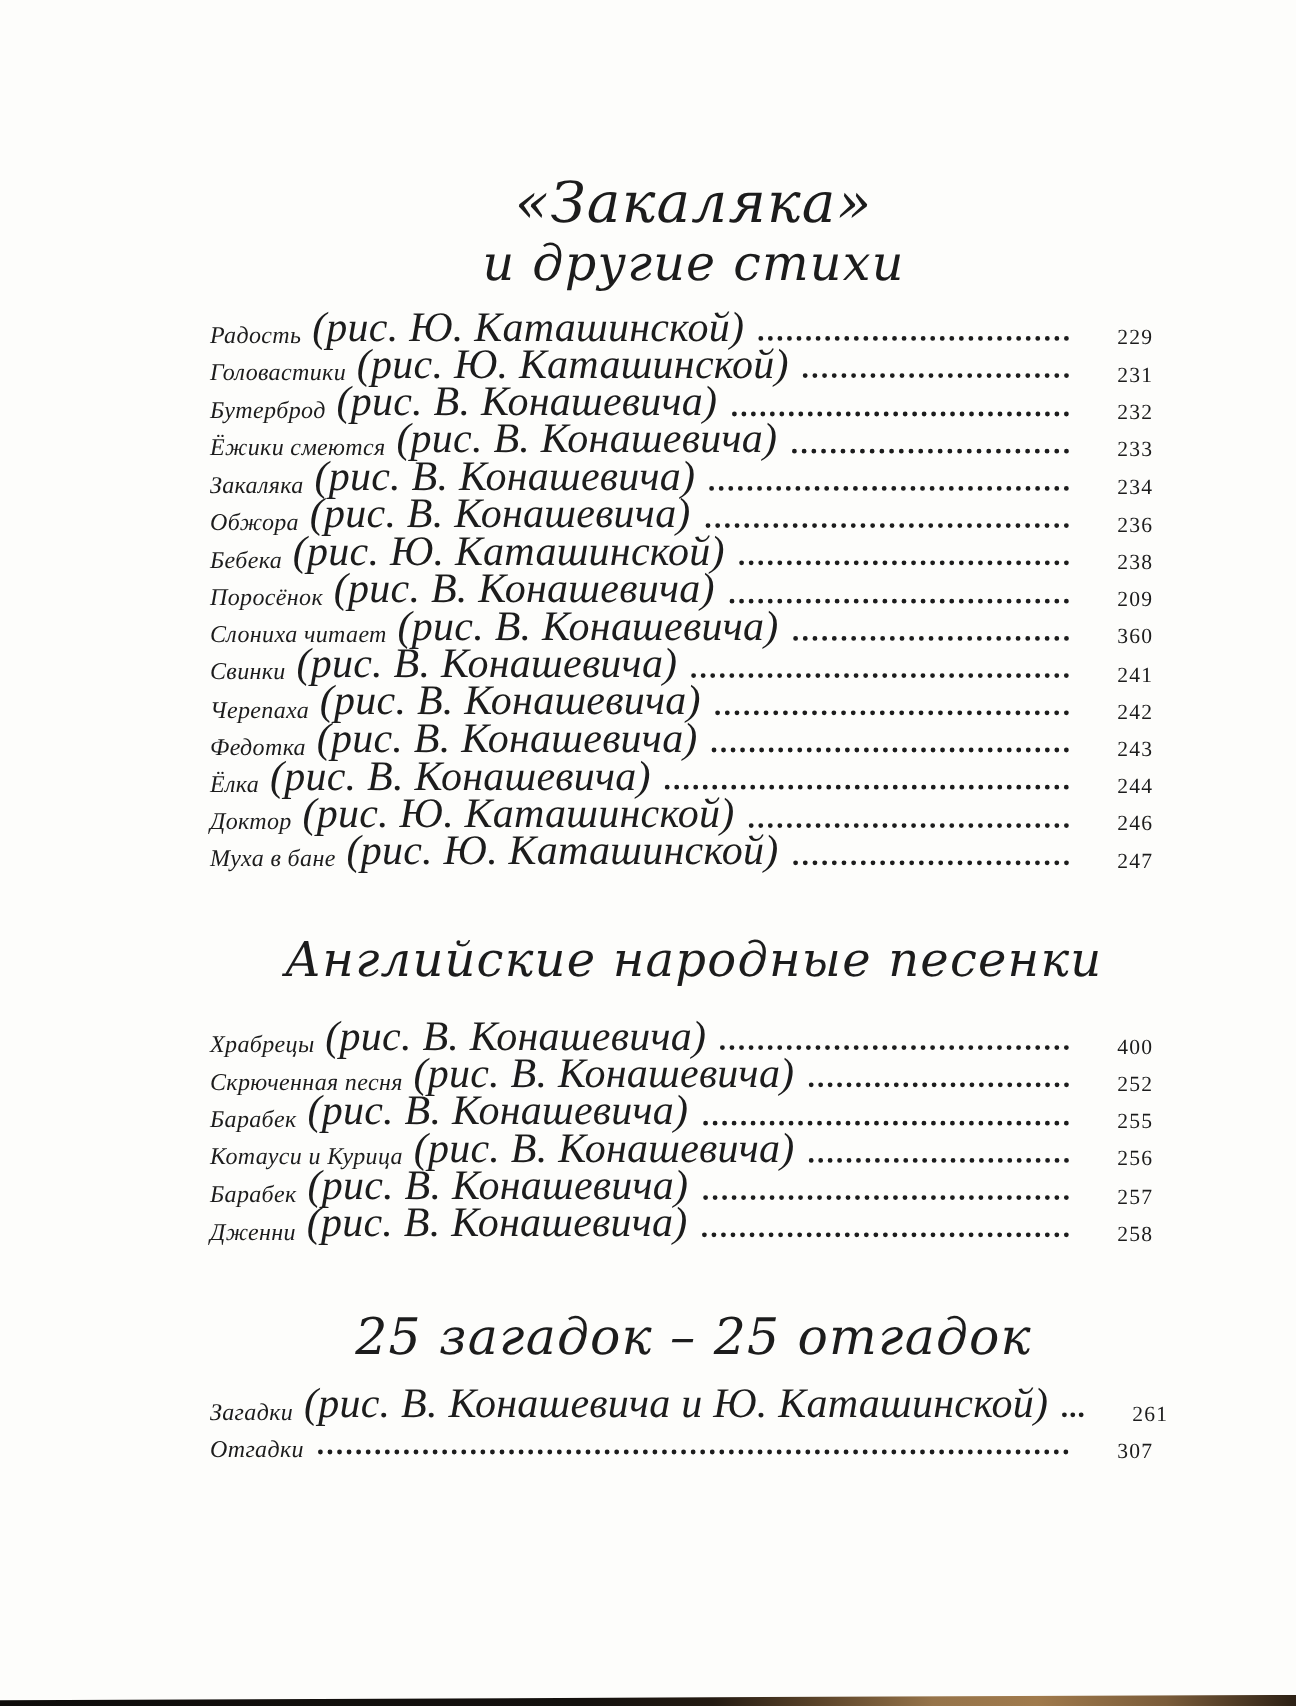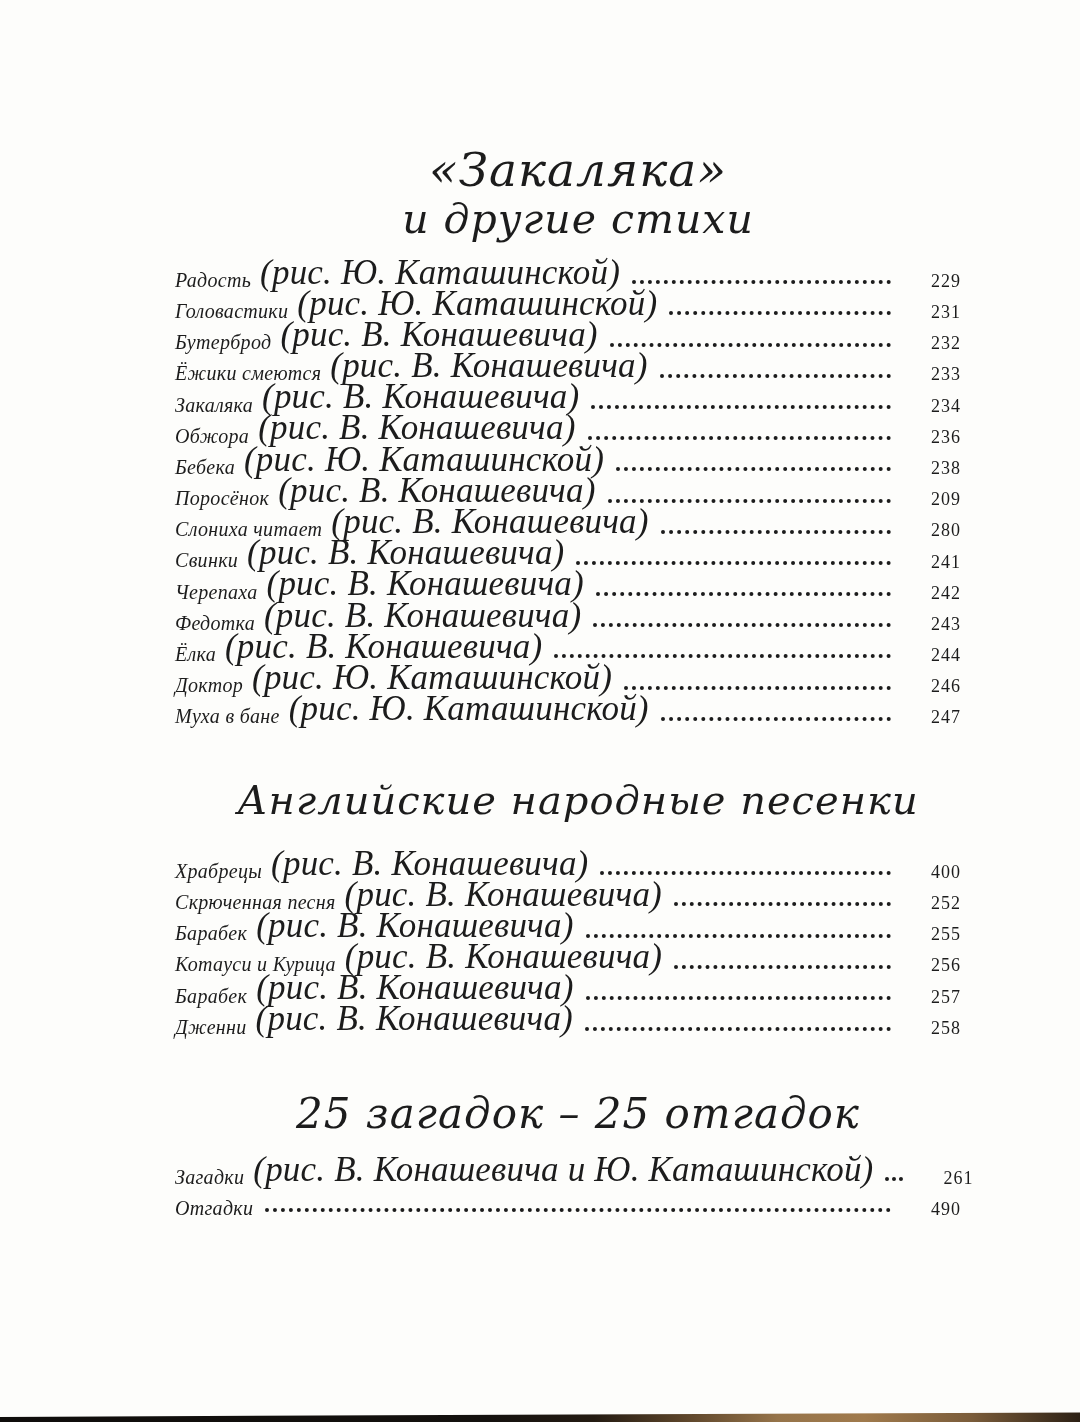--- a/index.html
+++ b/index.html
@@ -148,21 +148,21 @@
       <div class="toc-row">
         <span class="toc-title">Поросёнок</span>
         <span class="toc-credit">(рис. В. Конашевича)</span>
         <span class="toc-leader"></span>
         <span class="toc-page">209</span>
       </div>
       <div class="toc-row">
         <span class="toc-title">Слониха читает</span>
         <span class="toc-credit">(рис. В. Конашевича)</span>
         <span class="toc-leader"></span>
-        <span class="toc-page">280</span>
+        <span class="toc-page">360</span>
       </div>
       <div class="toc-row">
         <span class="toc-title">Свинки</span>
         <span class="toc-credit">(рис. В. Конашевича)</span>
         <span class="toc-leader"></span>
         <span class="toc-page">241</span>
       </div>
       <div class="toc-row">
         <span class="toc-title">Черепаха</span>
         <span class="toc-credit">(рис. В. Конашевича)</span>
@@ -243,21 +243,21 @@
   <div class="toc-list l3">
       <div class="toc-row">
         <span class="toc-title">Загадки</span>
         <span class="toc-credit">(рис. В. Конашевича и Ю. Каташинской)</span>
         <span class="toc-leader"></span>
         <span class="toc-page">261</span>
       </div>
       <div class="toc-row">
         <span class="toc-title">Отгадки</span>
         <span class="toc-leader"></span>
-        <span class="toc-page">490</span>
+        <span class="toc-page">307</span>
       </div>
     </div>
 
   <div class="bottom-edge">
     <div class="base"></div>
     <div class="slant"></div>
   </div>
 
 </div>
 

